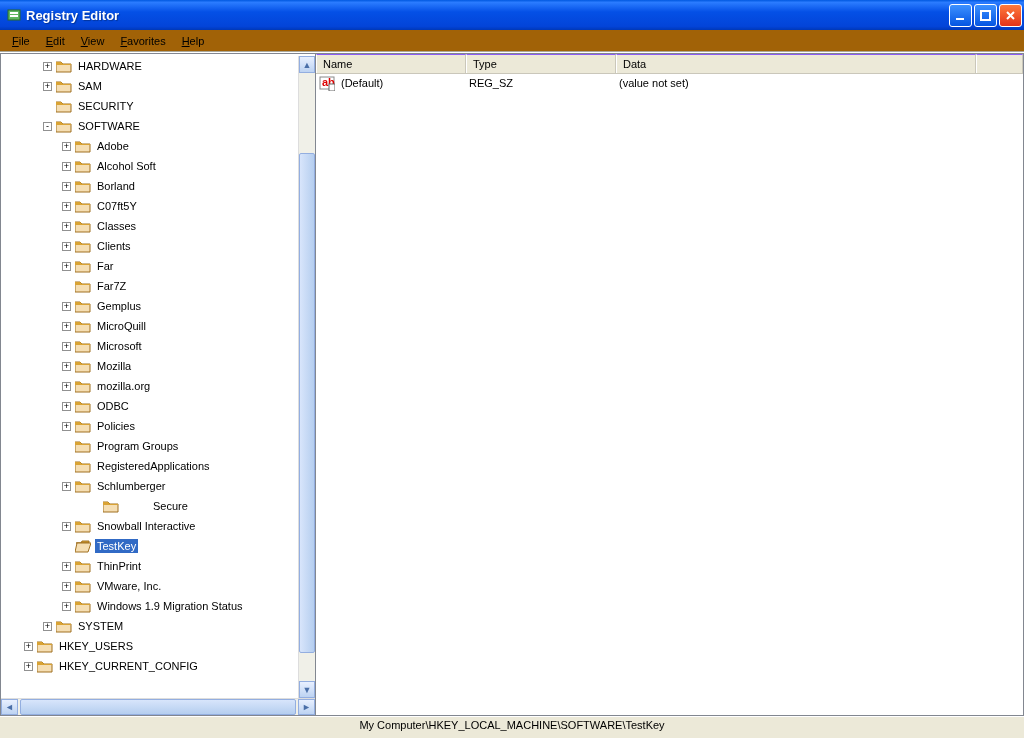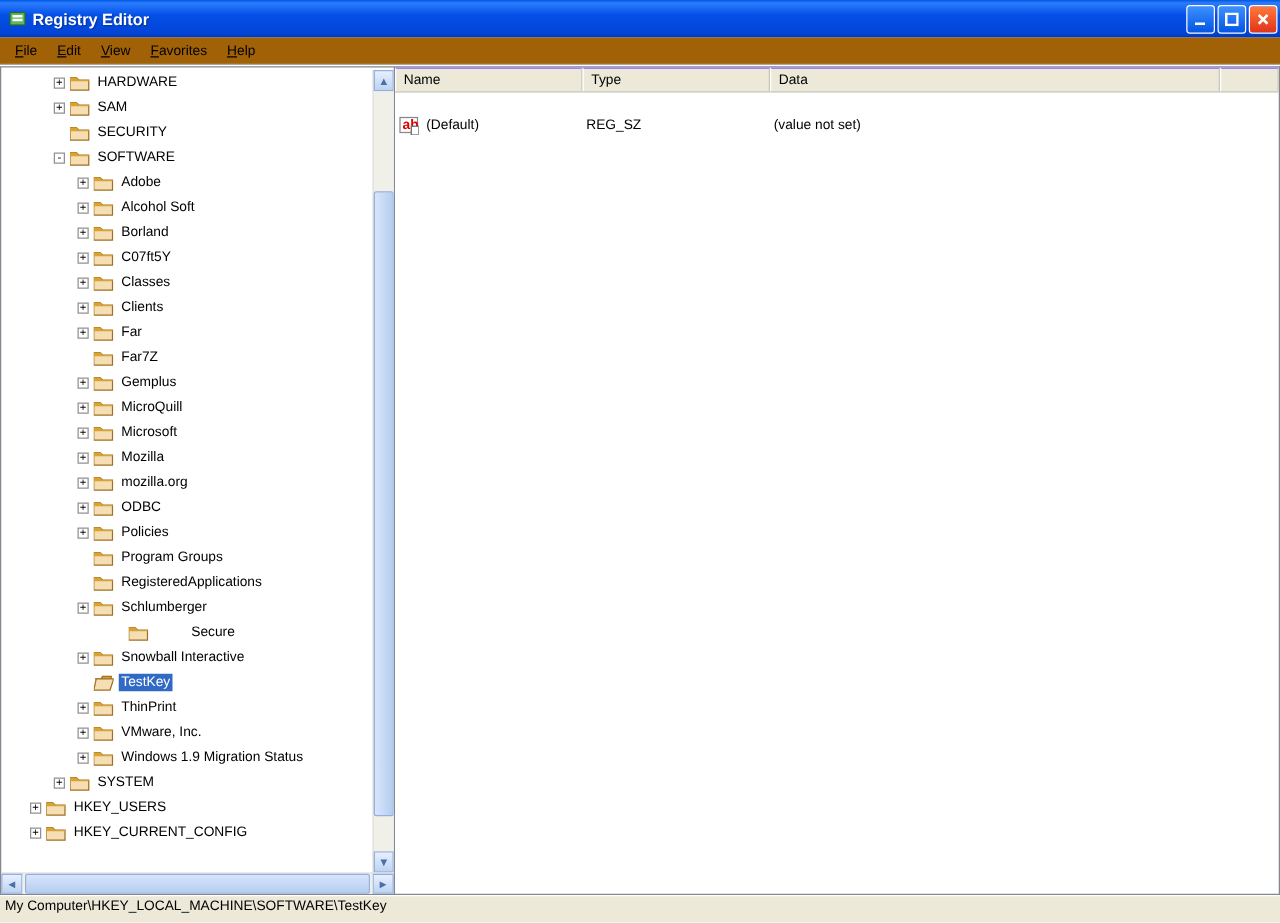--- a/index.html
+++ b/index.html
@@ -38,28 +38,28 @@
 .tree-row.selected .label { background: #316ac5; color: #fff; }
 
 .right-panel { flex: 1; background: #fff; border: 1px solid #828790; border-left:none; display:flex; flex-direction:column;}
 .list-header { display: flex; height: 20px; background: #ece9d8; border-bottom: 1px solid #cac7ba;}
 .list-header .col { padding: 3px 6px; border-right: 1px solid #cac7ba; border-top:1px solid #8b5cf6; border-left:1px solid #fff;}
 .col-name { width: 150px; }
 .col-type { width: 150px; }
 .col-data { width: 360px; }
 .col-spacer { flex:1; }
 .list-body { flex:1; }
-.list-row { display: flex; height: 18px; align-items: center; padding-left:3px;margin-top:17px;}
+.list-row { display: flex; height: 18px; align-items: center; padding-left:3px;}
 .list-row .val-icon { width: 16px; height: 16px; margin-right: 3px;}
 .list-row .cell { padding: 0 3px; }
 .list-row .c-name { width: 128px; }
 .list-row .c-type { width: 150px; }
 .list-row .c-data { flex:1; }
 
-.statusbar { height: 20px; background: #ece9d8; border-top: 1px solid #fff; padding: 2px 4px; }
+.statusbar { height: 20px; background: #ece9d8; border-top: 1px solid #fff; padding: 2px 4px; text-align: center; }
 
 svg.folder-svg { display:block;}
 </style>
 </head>
 <body>
 
 <div class="titlebar">
   <span class="titlebar-icon">
     <svg viewBox="0 0 16 16" width="16" height="16">
         <rect x="2" y="3" width="12" height="10" fill="#5fb65f" stroke="#2a6a2a"></rect>

